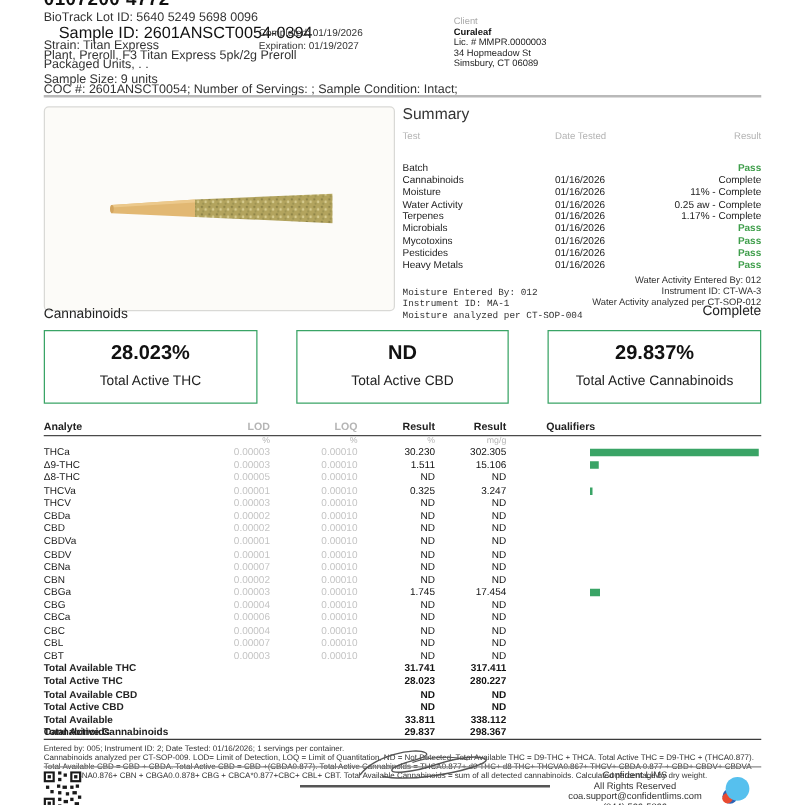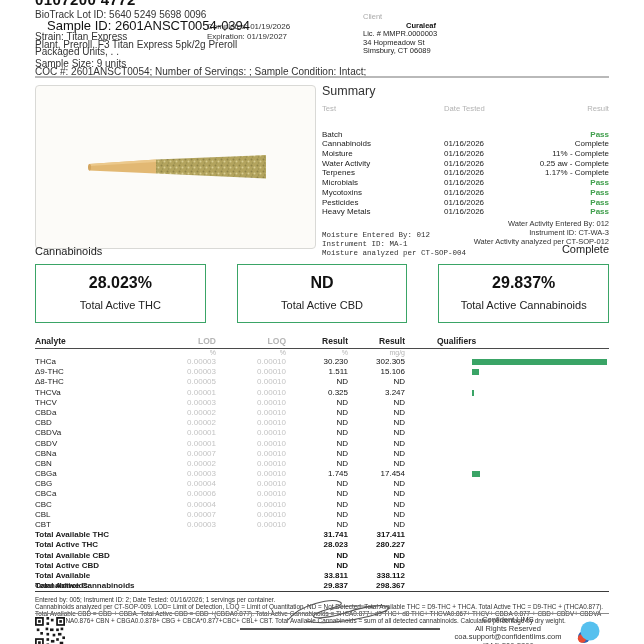--- a/index.html
+++ b/index.html
@@ -17,21 +17,21 @@
   .biotrack { left:35px; top:11px; }
   .sample-id { left:35px; top:18px; font-size:13px; font-weight:normal; color:#111;margin-left:12px; }
   .completed { left:207px; top:22px; font-size:8px; color:#333; }
   .expiration { left:207px; top:31.5px; font-size:8px; color:#333; }
   .strain { left:35px; top:33px; }
   .product { left:35px; top:40.5px; }
   .packaged { left:35px; top:48px; }
   .sample-size { left:35px; top:60px; }
   .coc { left:35px; top:67.5px; }
   .client { left:363px; top:13px; font-size:7.5px; line-height:8.6px; }
-  .client .name { font-weight:bold; color:#111;margin-left:43px; }
+  .client .name { font-weight:bold; color:#111; }
   .rule-thick { left:35px; top:76px; width:574px; height:2px; background:#b9b9b9; }
 
   
   .photo { left:35px; top:85px; width:281px; height:164px; background:#fcfbf8;
     border:1px solid #d9d9d6; border-radius:4px; }
   .photo svg { position:absolute; left:52px; top:66px; }
 
   
   .summary { left:322px; top:84px; width:287px; }
   .summary-title { font-size:12.5px; color:#333; margin-bottom:6px; }

